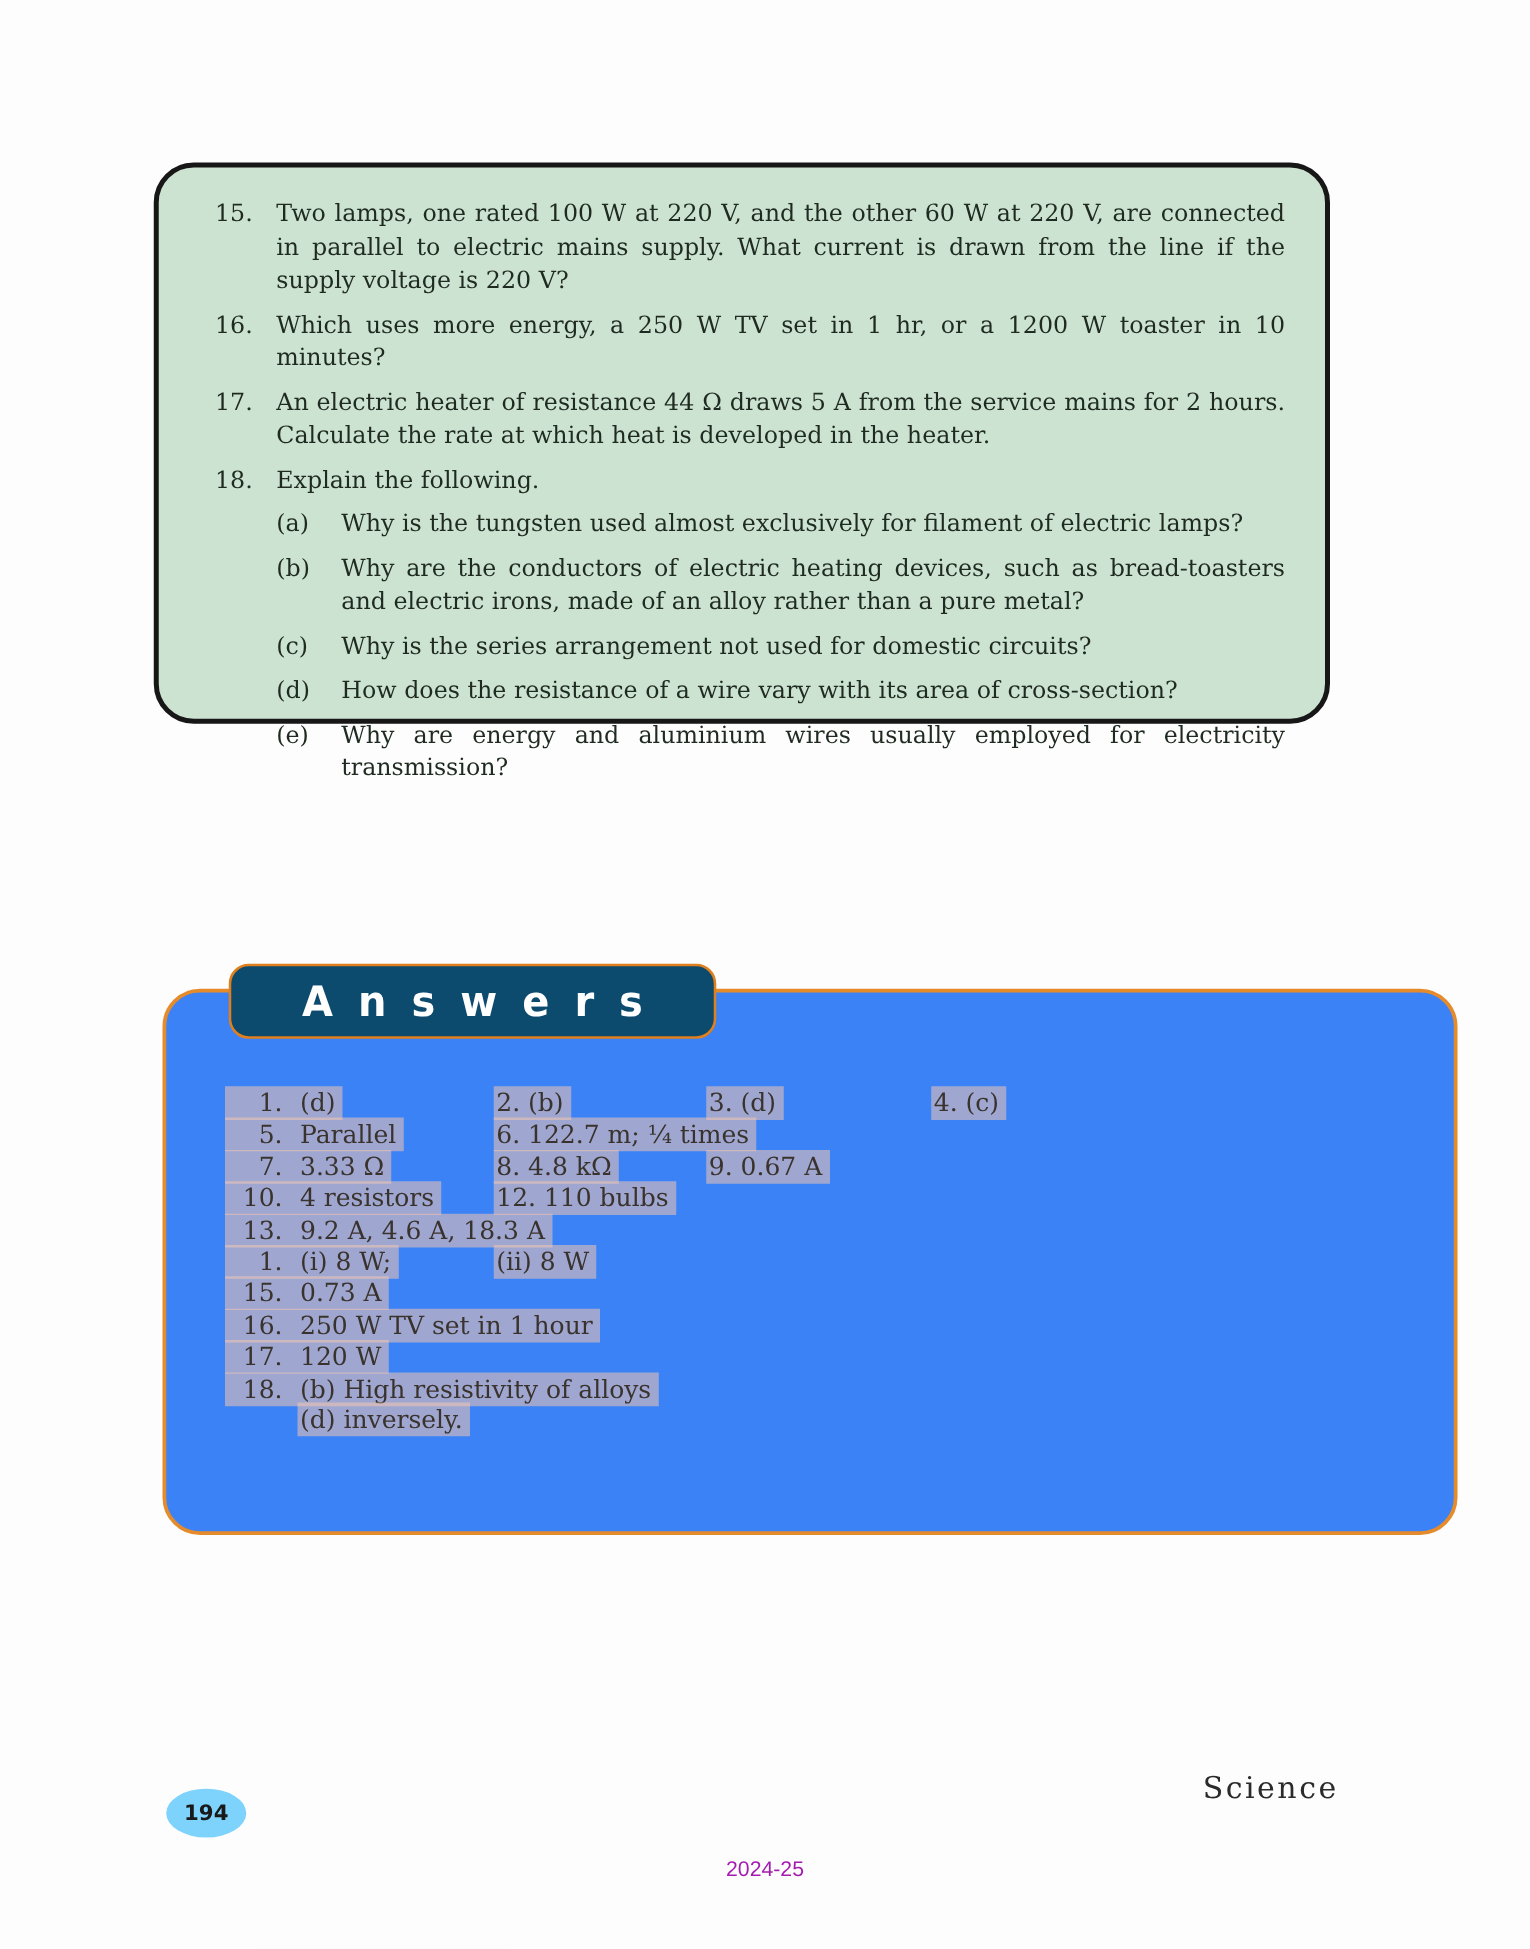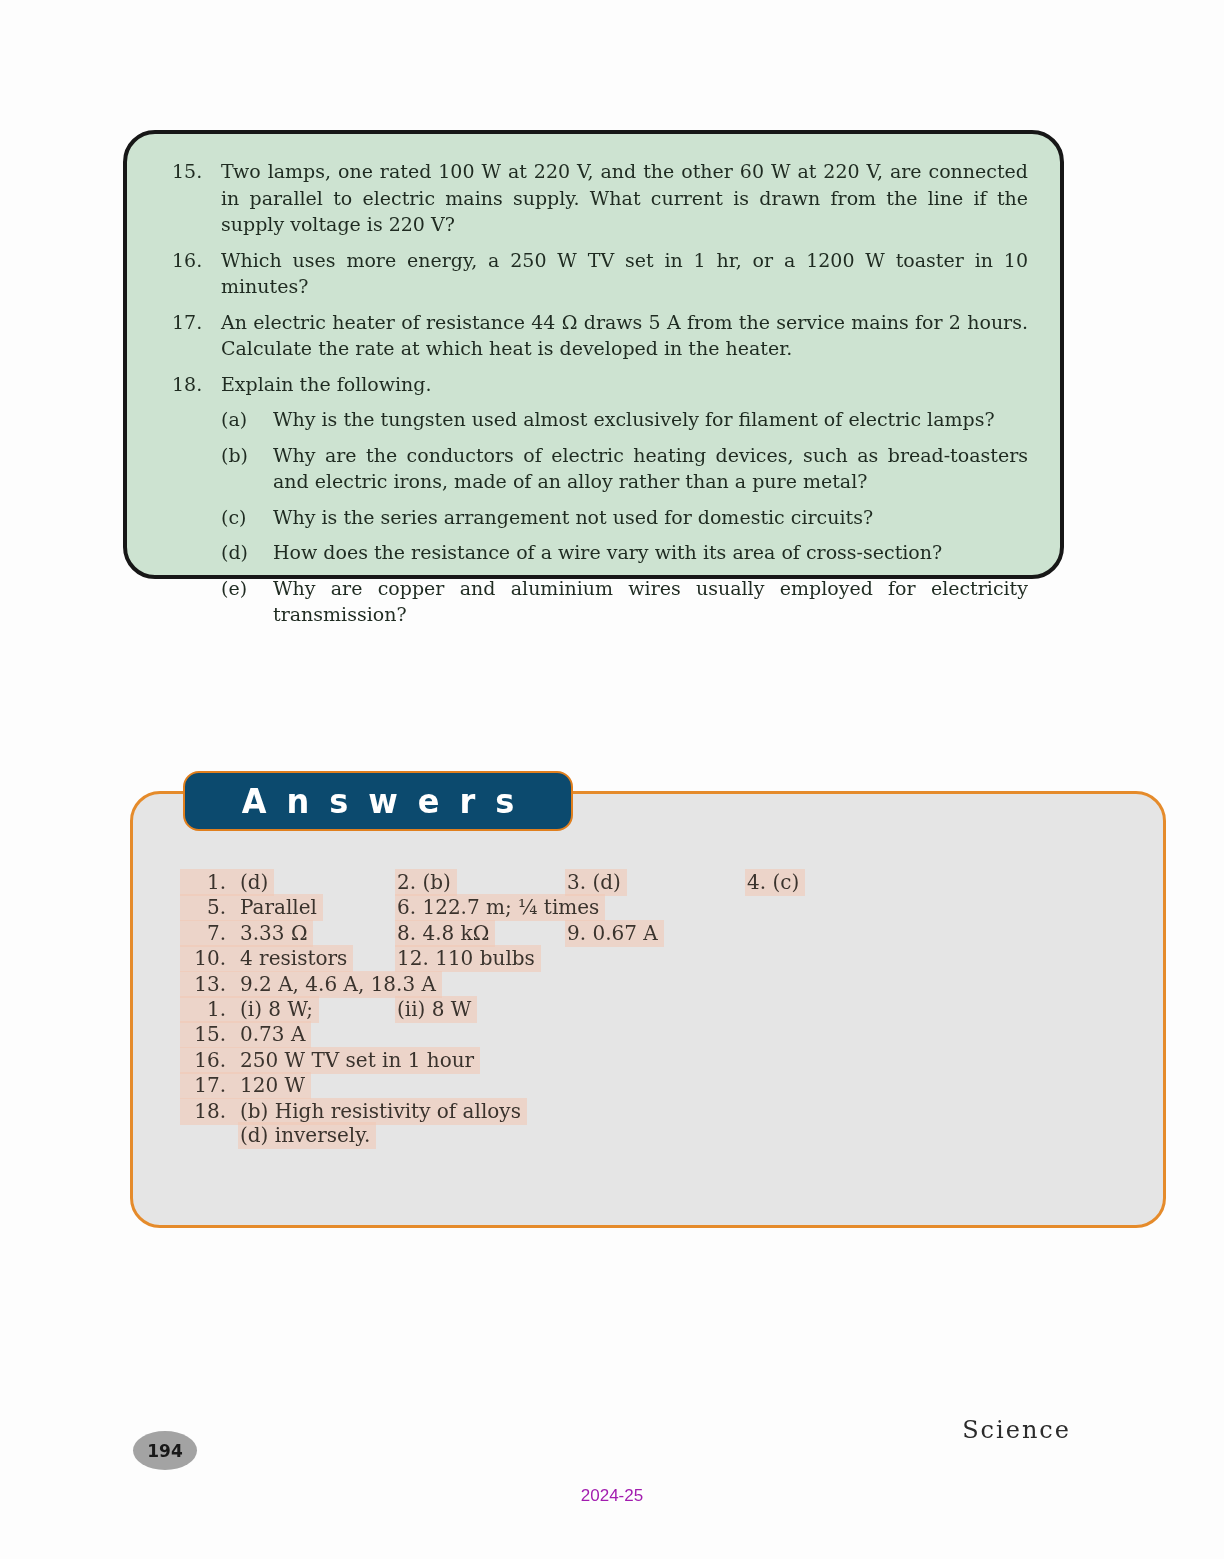--- a/index.html
+++ b/index.html
@@ -34,21 +34,21 @@
   .q-text { flex: 1; text-align: justify; max-width: 814px; }
   .q-sub { display: flex; margin-top: 9px; }
   .q-sub-label { flex: none; width: 52px; }
   .q-sub-text { flex: 1; text-align: justify; }
 
   
   .abox {
     position: absolute;
     left: 130px; top: 791px;
     width: 1036px; height: 437px;
-    background: #e5e5e5;
+    background: #3b82f6;
     border: 3px solid #e58b2b;
     border-radius: 30px;
   }
   .a-banner {
     position: absolute;
     left: 183px; top: 771px;
     width: 390px; height: 60px;
     background: #0c4a6e;
     border: 2px solid #e07f1e;
     border-radius: 16px;
@@ -79,21 +79,21 @@
   .col4 { left: 612px; }
   .cell .num { display: inline-block; width: 44px; text-align: right; margin-right: 14px; }
   .indent { padding-left: 58px; }
   .hl { background: rgba(243, 199, 178, 0.55); padding: 1px 6px 2px 2px; }
 
   
   .page-badge {
     position: absolute;
     left: 133px; top: 1431px;
     width: 64px; height: 39px;
-    background: #a3a3a3;
+    background: #7dd3fc;
     border-radius: 50%;
     display: flex; align-items: center; justify-content: center;
     font-family: "DejaVu Sans", "Liberation Sans", sans-serif;
     font-weight: bold;
     font-size: 17px;
     color: #191919;
   }
   .footer-right {
     position: absolute;
     right: 153px; top: 1416px;
@@ -149,21 +149,21 @@
           <span class="q-sub">
             <span class="q-sub-label">(c)</span>
             <span class="q-sub-text">Why is the series arrangement not used for domestic circuits?</span>
           </span>
           <span class="q-sub">
             <span class="q-sub-label">(d)</span>
             <span class="q-sub-text">How does the resistance of a wire vary with its area of cross-section?</span>
           </span>
           <span class="q-sub">
             <span class="q-sub-label">(e)</span>
-            <span class="q-sub-text">Why are copper and aluminium wires usually employed for electricity transmission?</span>
+            <span class="q-sub-text">Why are energy and aluminium wires usually employed for electricity transmission?</span>
           </span>
         </span>
       </div>
 
     </div>
   </div>
 
   <div class="a-banner">
     <span>Answers</span>
   </div>

